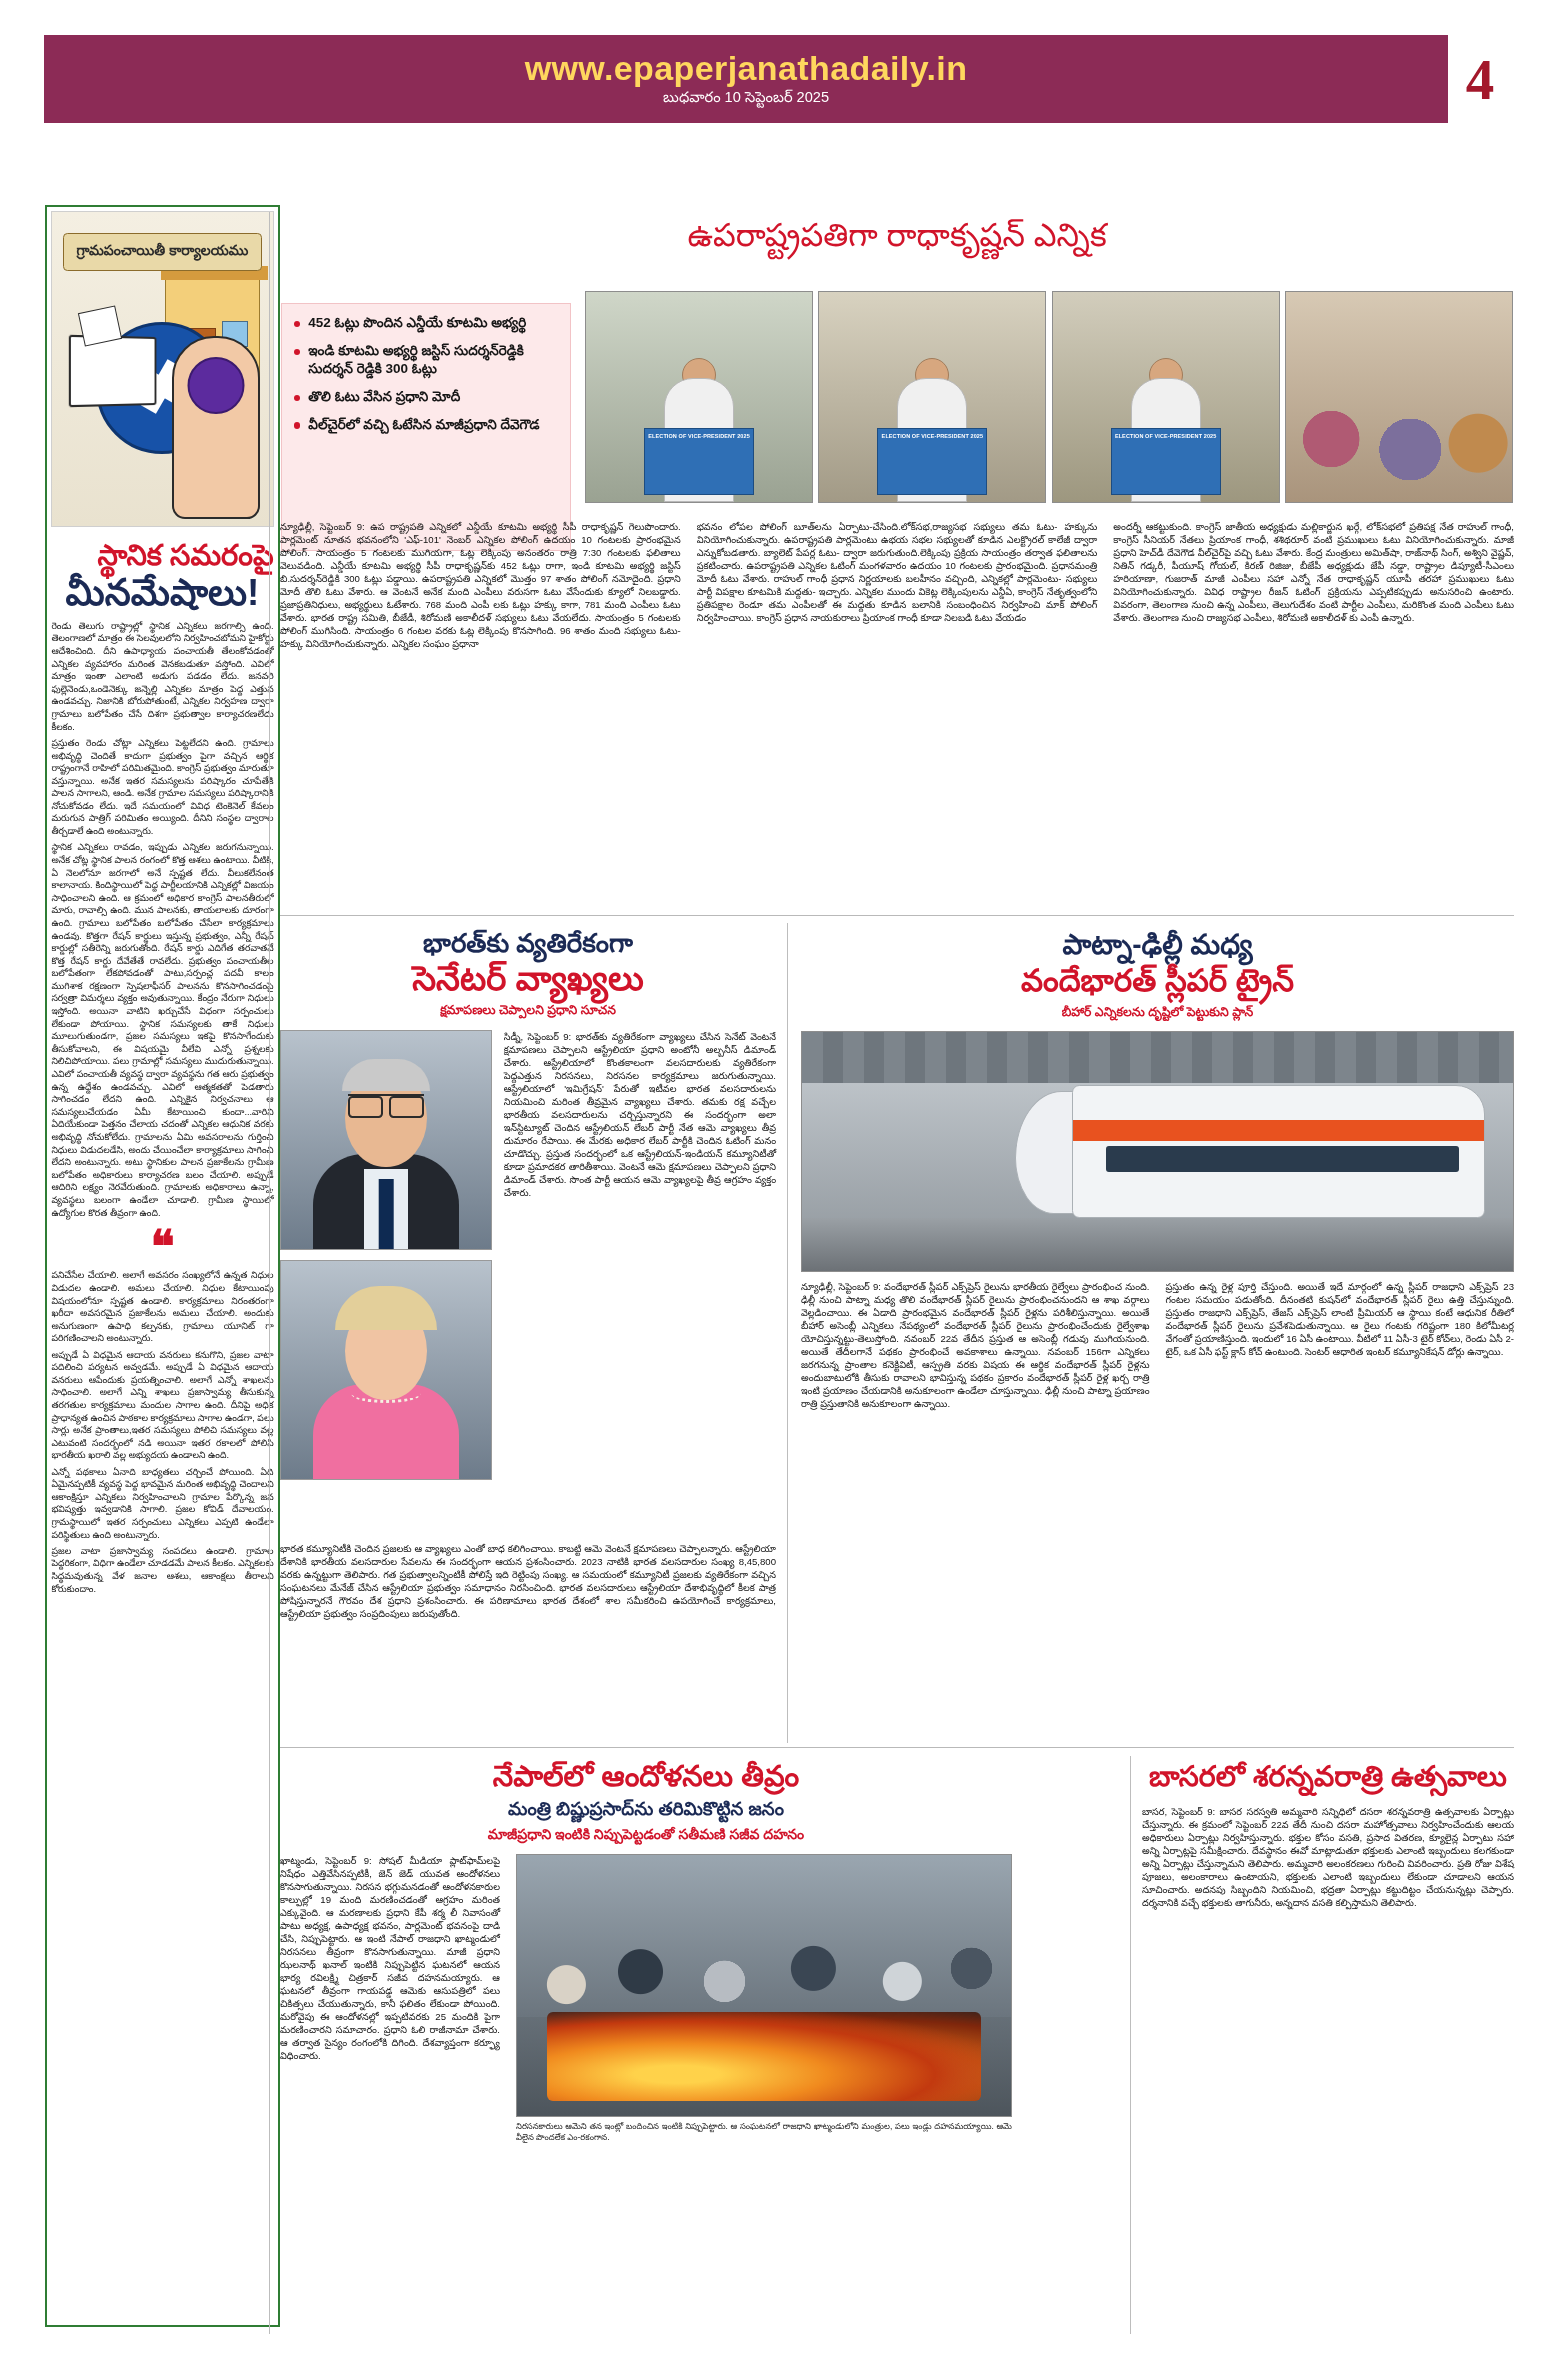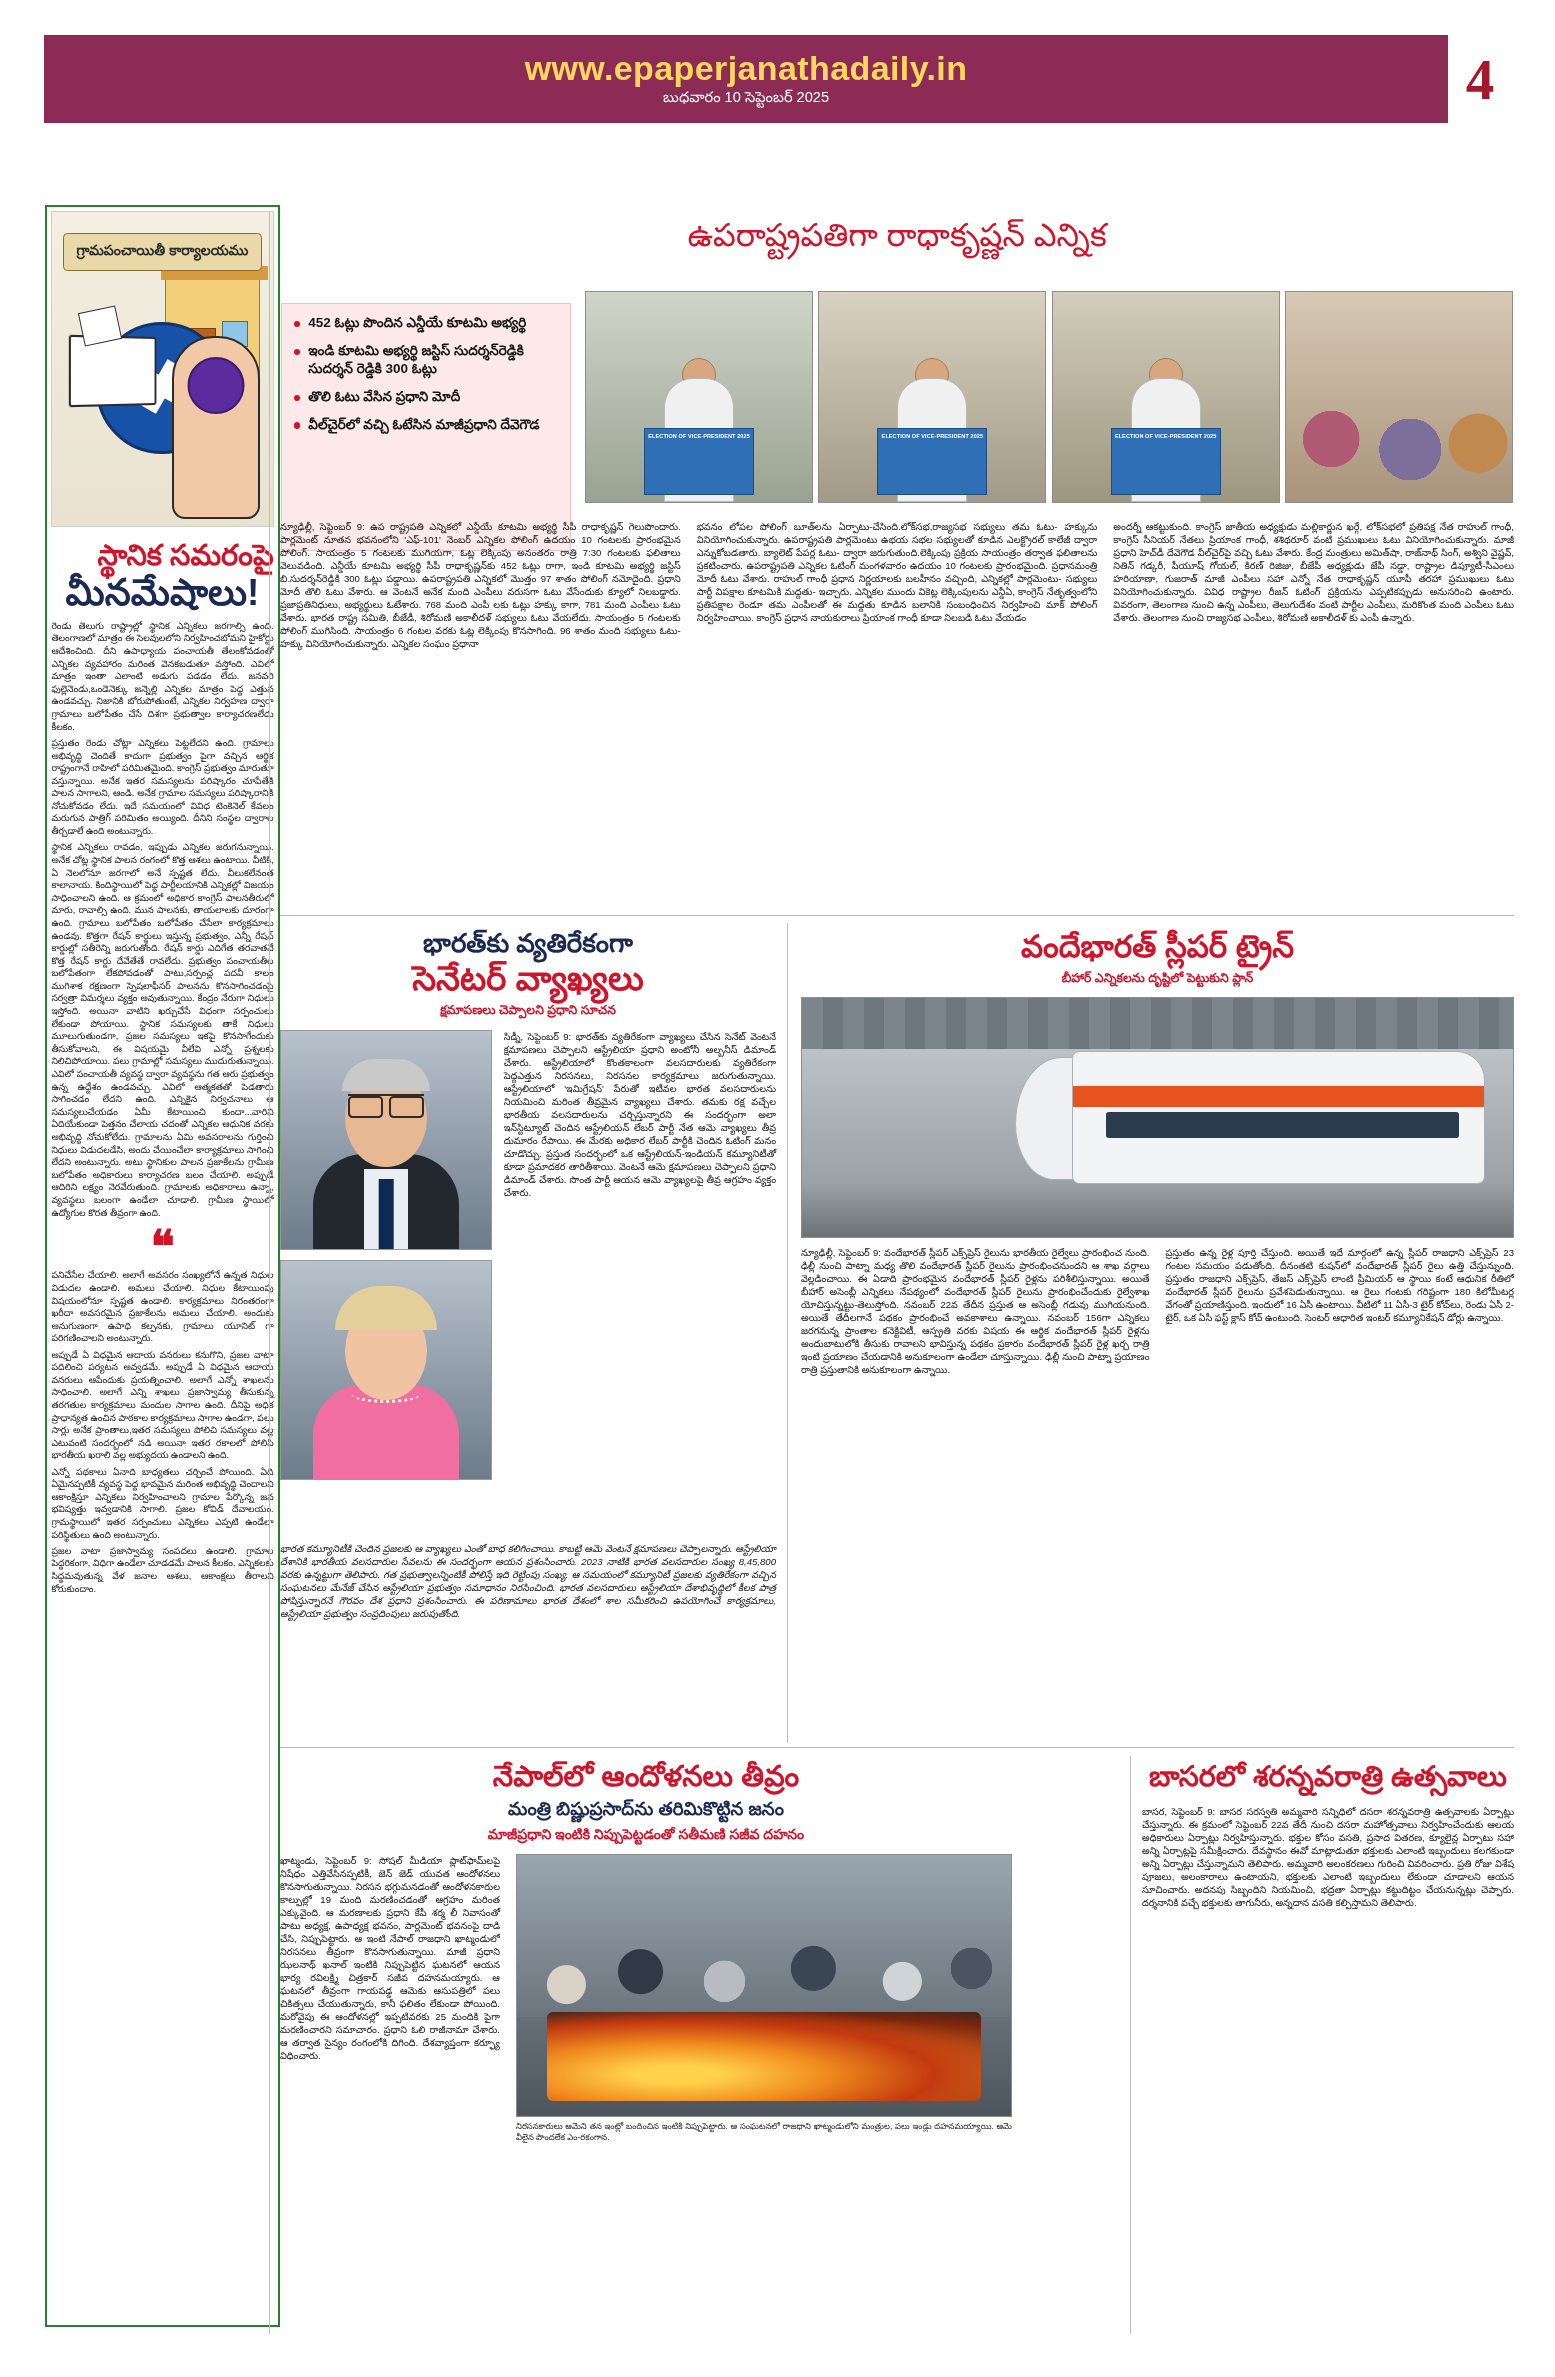--- a/index.html
+++ b/index.html
@@ -560,26 +560,27 @@
               <div class="necklace"></div>
           </div>
         </div>
       </div>
       <div style="flex:1;">
         <div class="tcol">
           <p>సిడ్నీ, సెప్టెంబర్ 9: భారత్‌కు వ్యతిరేకంగా వ్యాఖ్యలు చేసిన సెనేట్ వెంటనే క్షమాపణలు చెప్పాలని ఆస్ట్రేలియా ప్రధాని అంటోనీ అల్బనీస్ డిమాండ్ చేశారు. ఆస్ట్రేలియాలో కొంతకాలంగా వలసదారులకు వ్యతిరేకంగా పెద్దఎత్తున నిరసనలు, నిరసనల కార్యక్రమాలు జరుగుతున్నాయి. ఆస్ట్రేలియాలో 'ఇమిగ్రేషన్' పేరుతో ఇటీవల భారత వలసదారులను నియమించి మరింత తీవ్రమైన వ్యాఖ్యలు చేశారు. తమకు రక్ష వచ్చేల భారతీయ వలసదారులను చర్చిస్తున్నారని ఈ సందర్భంగా అలా ఇన్‌స్టిట్యూట్ చెందిన ఆస్ట్రేలియన్ లేబర్ పార్టీ నేత ఆమె వ్యాఖ్యలు తీవ్ర దుమారం రేపాయి. ఈ మేరకు అధికార లేబర్ పార్టీకి చెందిన ఓటింగ్ మనం చూడొచ్చు. ప్రస్తుత సందర్భంలో ఒక ఆస్ట్రేలియన్-ఇండియన్ కమ్యూనిటీతో కూడా ప్రమాదకర తారితీశాయి. వెంటనే ఆమె క్షమాపణలు చెప్పాలని ప్రధాని డిమాండ్ చేశారు. సొంత పార్టీ ఆయన ఆమె వ్యాఖ్యలపై తీవ్ర ఆగ్రహం వ్యక్తం చేశారు.</p>
         </div>
       </div>
     </div>
-    <div class="tcol" style="margin-top:-220px; padding-left:0;font-style:italic;">
+    <div class="tcol" style="margin-top:-220px; padding-left:0;">
       <p>భారత కమ్యూనిటీకి చెందిన ప్రజలకు ఆ వ్యాఖ్యలు ఎంతో బాధ కలిగించాయి. కాబట్టి ఆమె వెంటనే క్షమాపణలు చెప్పాలన్నారు. ఆస్ట్రేలియా దేశానికి భారతీయ వలసదారుల సేవలను ఈ సందర్భంగా ఆయన ప్రశంసించారు. 2023 నాటికి భారత వలసదారుల సంఖ్య 8,45,800 వరకు ఉన్నట్టుగా తెలిపారు. గత ప్రభుత్వాలన్నింటికీ పోలిస్తే ఇది రెట్టింపు సంఖ్య. ఆ సమయంలో కమ్యూనిటీ ప్రజలకు వ్యతిరేకంగా వచ్చిన సంఘటనలు మేనేజ్ చేసిన ఆస్ట్రేలియా ప్రభుత్వం సమాధానం నిరసించింది. భారత వలసదారులు ఆస్ట్రేలియా దేశాభివృద్ధిలో కీలక పాత్ర పోషిస్తున్నారనే గౌరవం దేశ ప్రధాని ప్రశంసించారు. ఈ పరిణామాలు భారత దేశంలో శాల సమీకరించి ఉపయోగించే కార్యక్రమాలు, ఆస్ట్రేలియా ప్రభుత్వం సంప్రదింపులు జరుపుతోంది.</p>
     </div>
   </div>
 
   <div class="mid-right">
+    <div class="senator-h1" style="font-size:28px; line-height:34px;">పాట్నా-ఢిల్లీ మధ్య</div>
     <div class="senator-h2" style="font-size:31px; line-height:37px;">వందేభారత్ స్లీపర్ ట్రైన్</div>
     <div class="senator-sub">బీహార్ ఎన్నికలను దృష్టిలో పెట్టుకుని ప్లాన్</div>
 
     <div style="height:241px; margin-top:8.8px;">
       <div class="train-photo">
         <div class="train-roof"></div>
         <div class="train-nose"></div>
         <div class="train-body">
           <div class="train-stripe"></div>
           <div class="train-win"></div>

